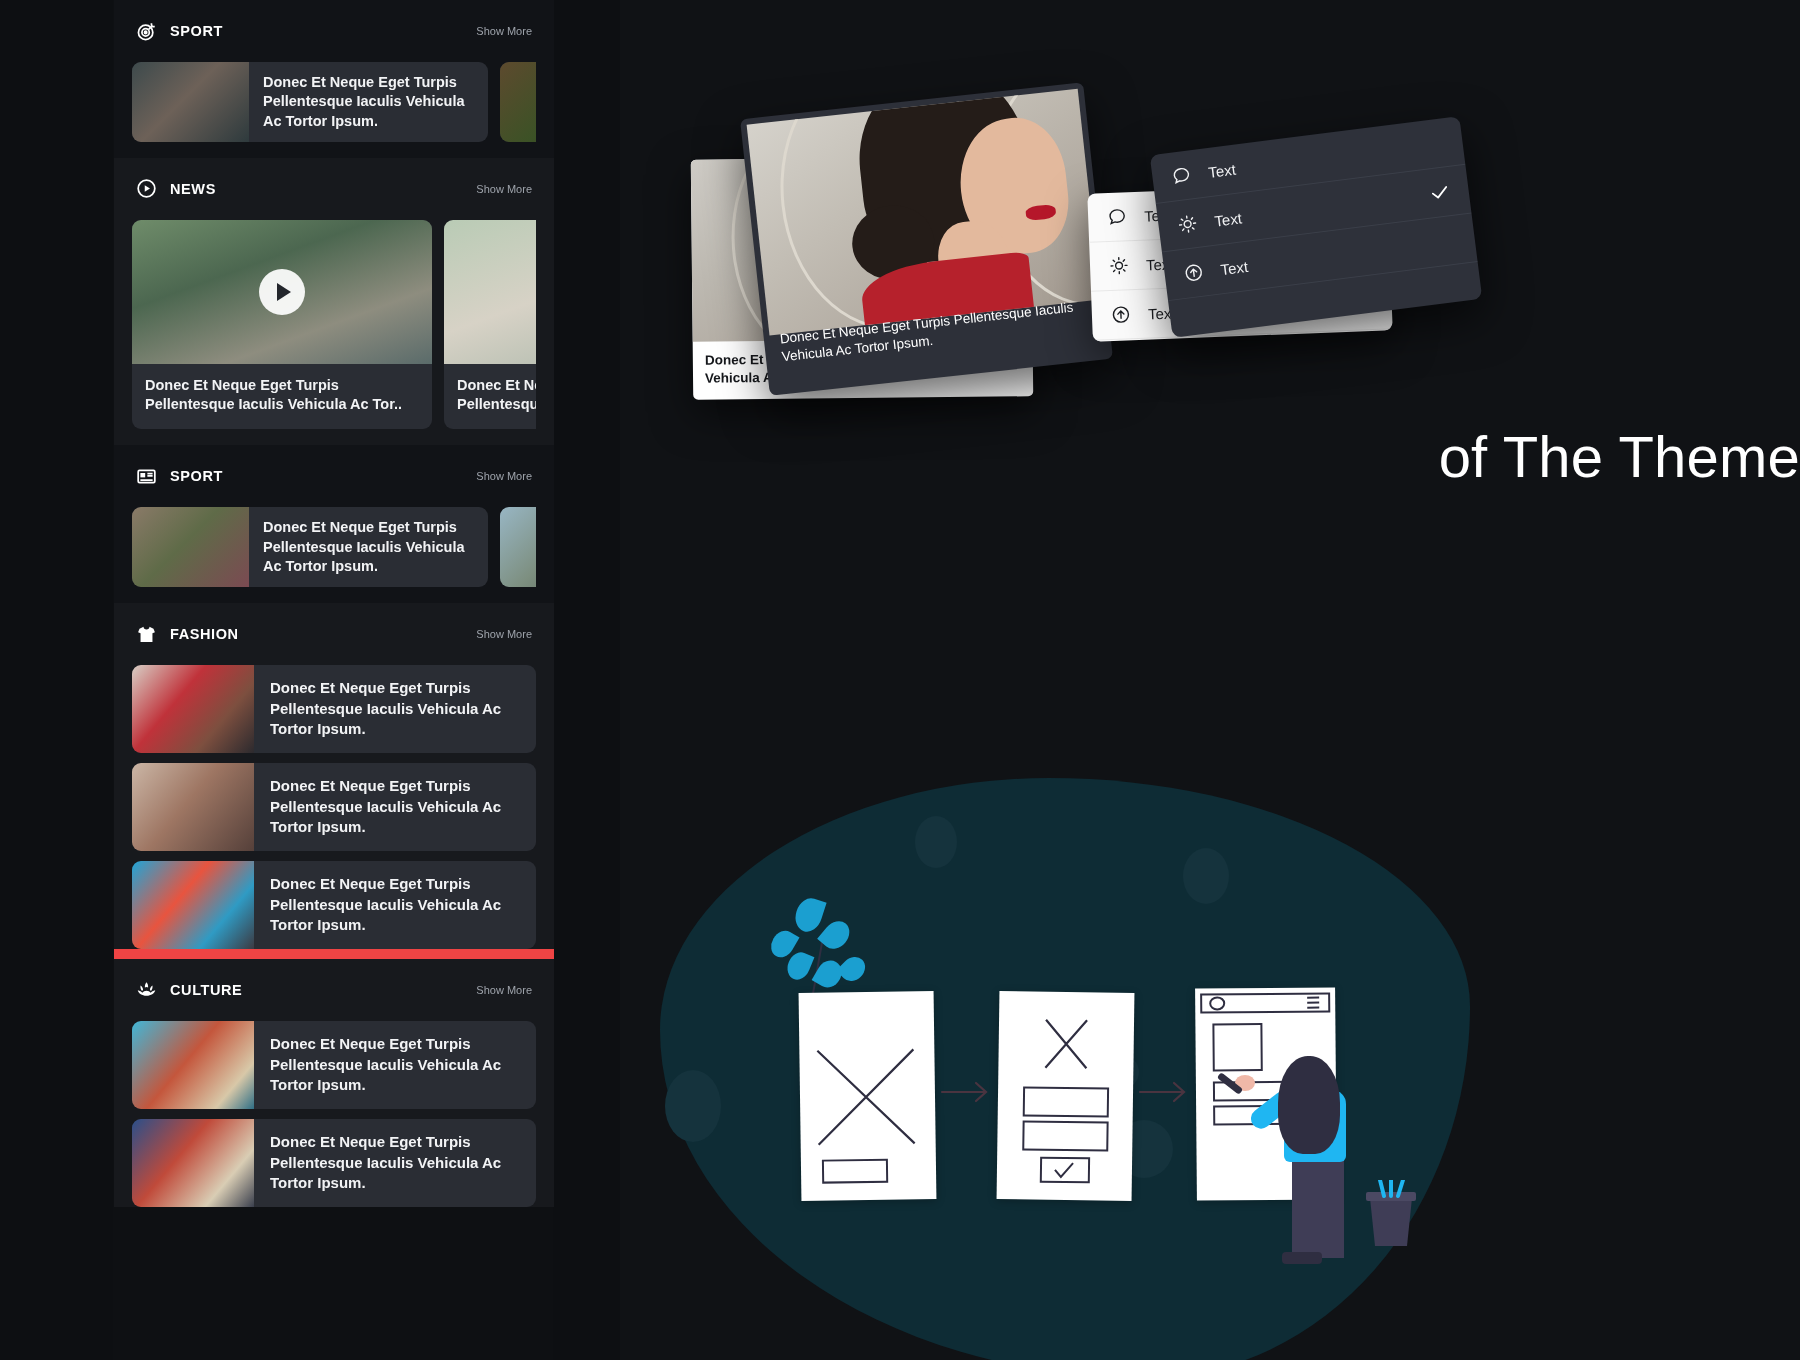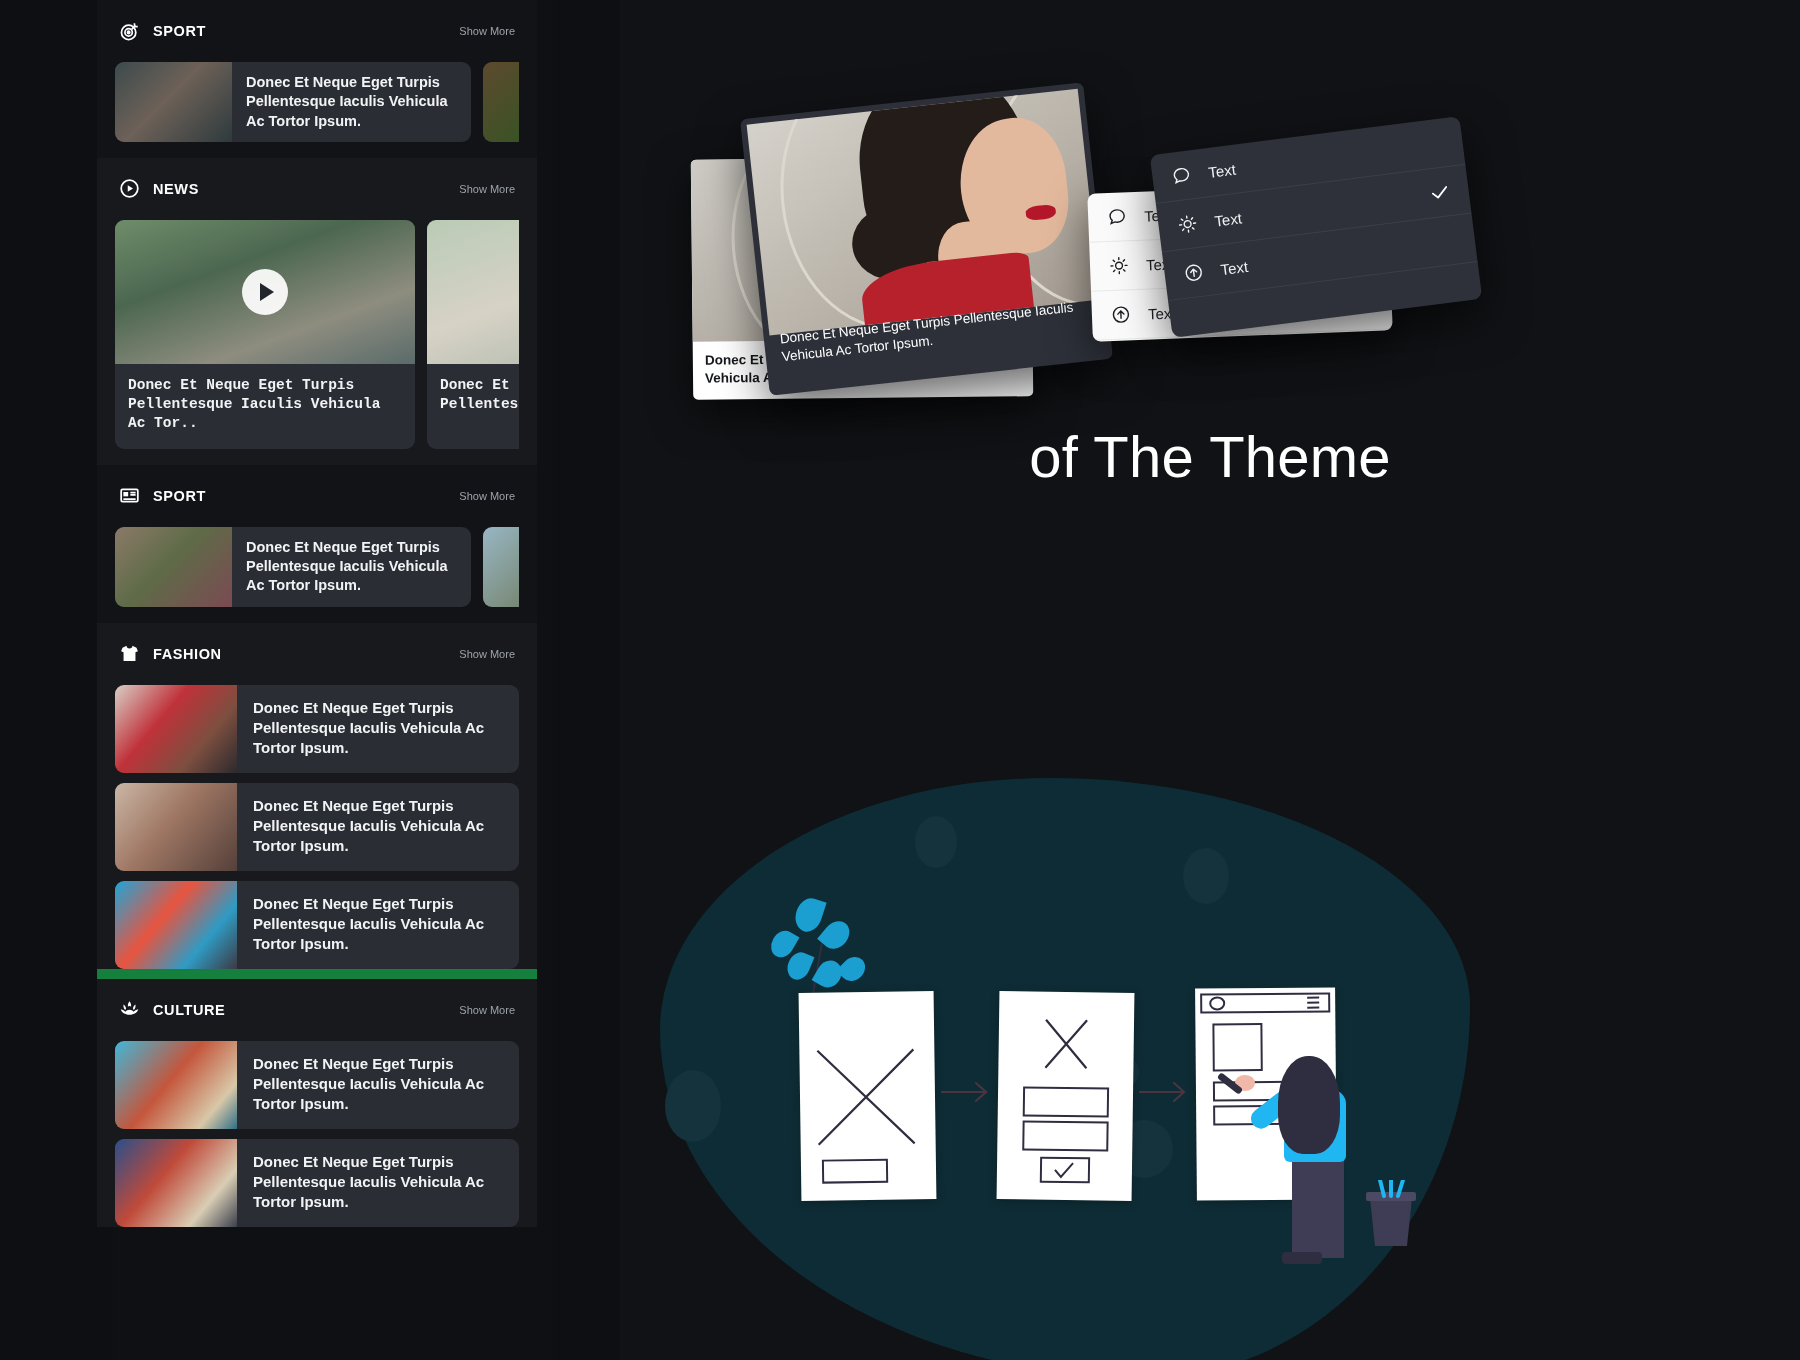--- a/index.html
+++ b/index.html
@@ -12,23 +12,23 @@
   .stage { position: relative; width: 1800px; height: 1360px; background: #101215; }
 
   
   .left-col {
     position: absolute; left: 0; top: 0;
     width: 620px; height: 1360px;
     background: #0e1013;
     overflow: hidden;
   }
   .app-frame {
-    position: absolute; left: 97px; top: 0;
+    position: absolute; left: 114px; top: 0;
     width: 440px; height: 1178px;
-    background: #15803d;
+    background: #ef4444;
   }
   .app-gutter-l { position:absolute; left:0; top:0; width:113px; height:1360px; background:#0d0f12; }
   .app-gutter-r { position:absolute; left:553px; top:0; width:67px; height:1360px; background:#0d0f12; }
 
   .sect { position: relative; padding: 0 18px; }
   .sect.dark  { background: #17191d; }
   .sect.darker{ background: #111317; }
 
   .sect-head {
     display: flex; align-items: center;
@@ -57,21 +57,21 @@
   }
   .row-card .thumb { width: 117px; flex: none; background:#3a3d44; background-size: cover; background-position: center; }
   .row-card .txt {
     padding: 11px 14px 11px 14px;
     font-size: 14.5px; line-height: 1.33; font-weight: bold; color: #f2f3f5;
   }
   .h-scroll { display: flex; gap: 12px; overflow: hidden; padding-bottom: 16px; }
   .h-scroll .row-card { flex: none; width: 356px; margin-bottom: 0; }
 
   
-  .vid-scroll { display: flex; gap: 12px; overflow: hidden; padding-bottom: 16px; font-family: Liberation Mono, monospace; }
+  .vid-scroll { display: flex; gap: 12px; overflow: hidden; padding-bottom: 16px; }
   .vid-card {
     flex: none; width: 300px;
     background: #2a2d34; border-radius: 9px; overflow: hidden;
   }
   .vid-card .poster {
     position: relative; height: 144px;
     background-size: cover; background-position: center;
   }
   .play-btn {
     position:absolute; left:50%; top:50%; transform: translate(-50%,-50%);
@@ -176,21 +176,21 @@
   .mi-check svg { width:22px;height:22px; display:block; }
 
   
   .headline {
     position: absolute; left: 0; right: 0; top: 420px;
     text-align: center; color: #ffffff;
     font-weight: 300;
     letter-spacing: 0.2px;
   }
   .headline .l1 { font-size: 58px; line-height: 1.28; }
-  .headline .l2 { font-size: 58px; line-height: 1.28; }
+  .headline .l2 { font-size: 58px; line-height: 1.28; text-align: right; }
   .headline .l3 { font-size: 58px; line-height: 1.28; }
   .headline .l3 .em { font-size: 64px; font-weight: 400; }
 
   
   .illus { position: absolute; left: 0; top: 760px; width: 1180px; height: 600px; overflow: hidden; }
   .blob {
     position:absolute; left: 40px; top: 18px;
     width: 810px; height: 600px;
     background: #0e2c35;
     border-radius: 48% 52% 40% 60% / 42% 38% 62% 58%;

